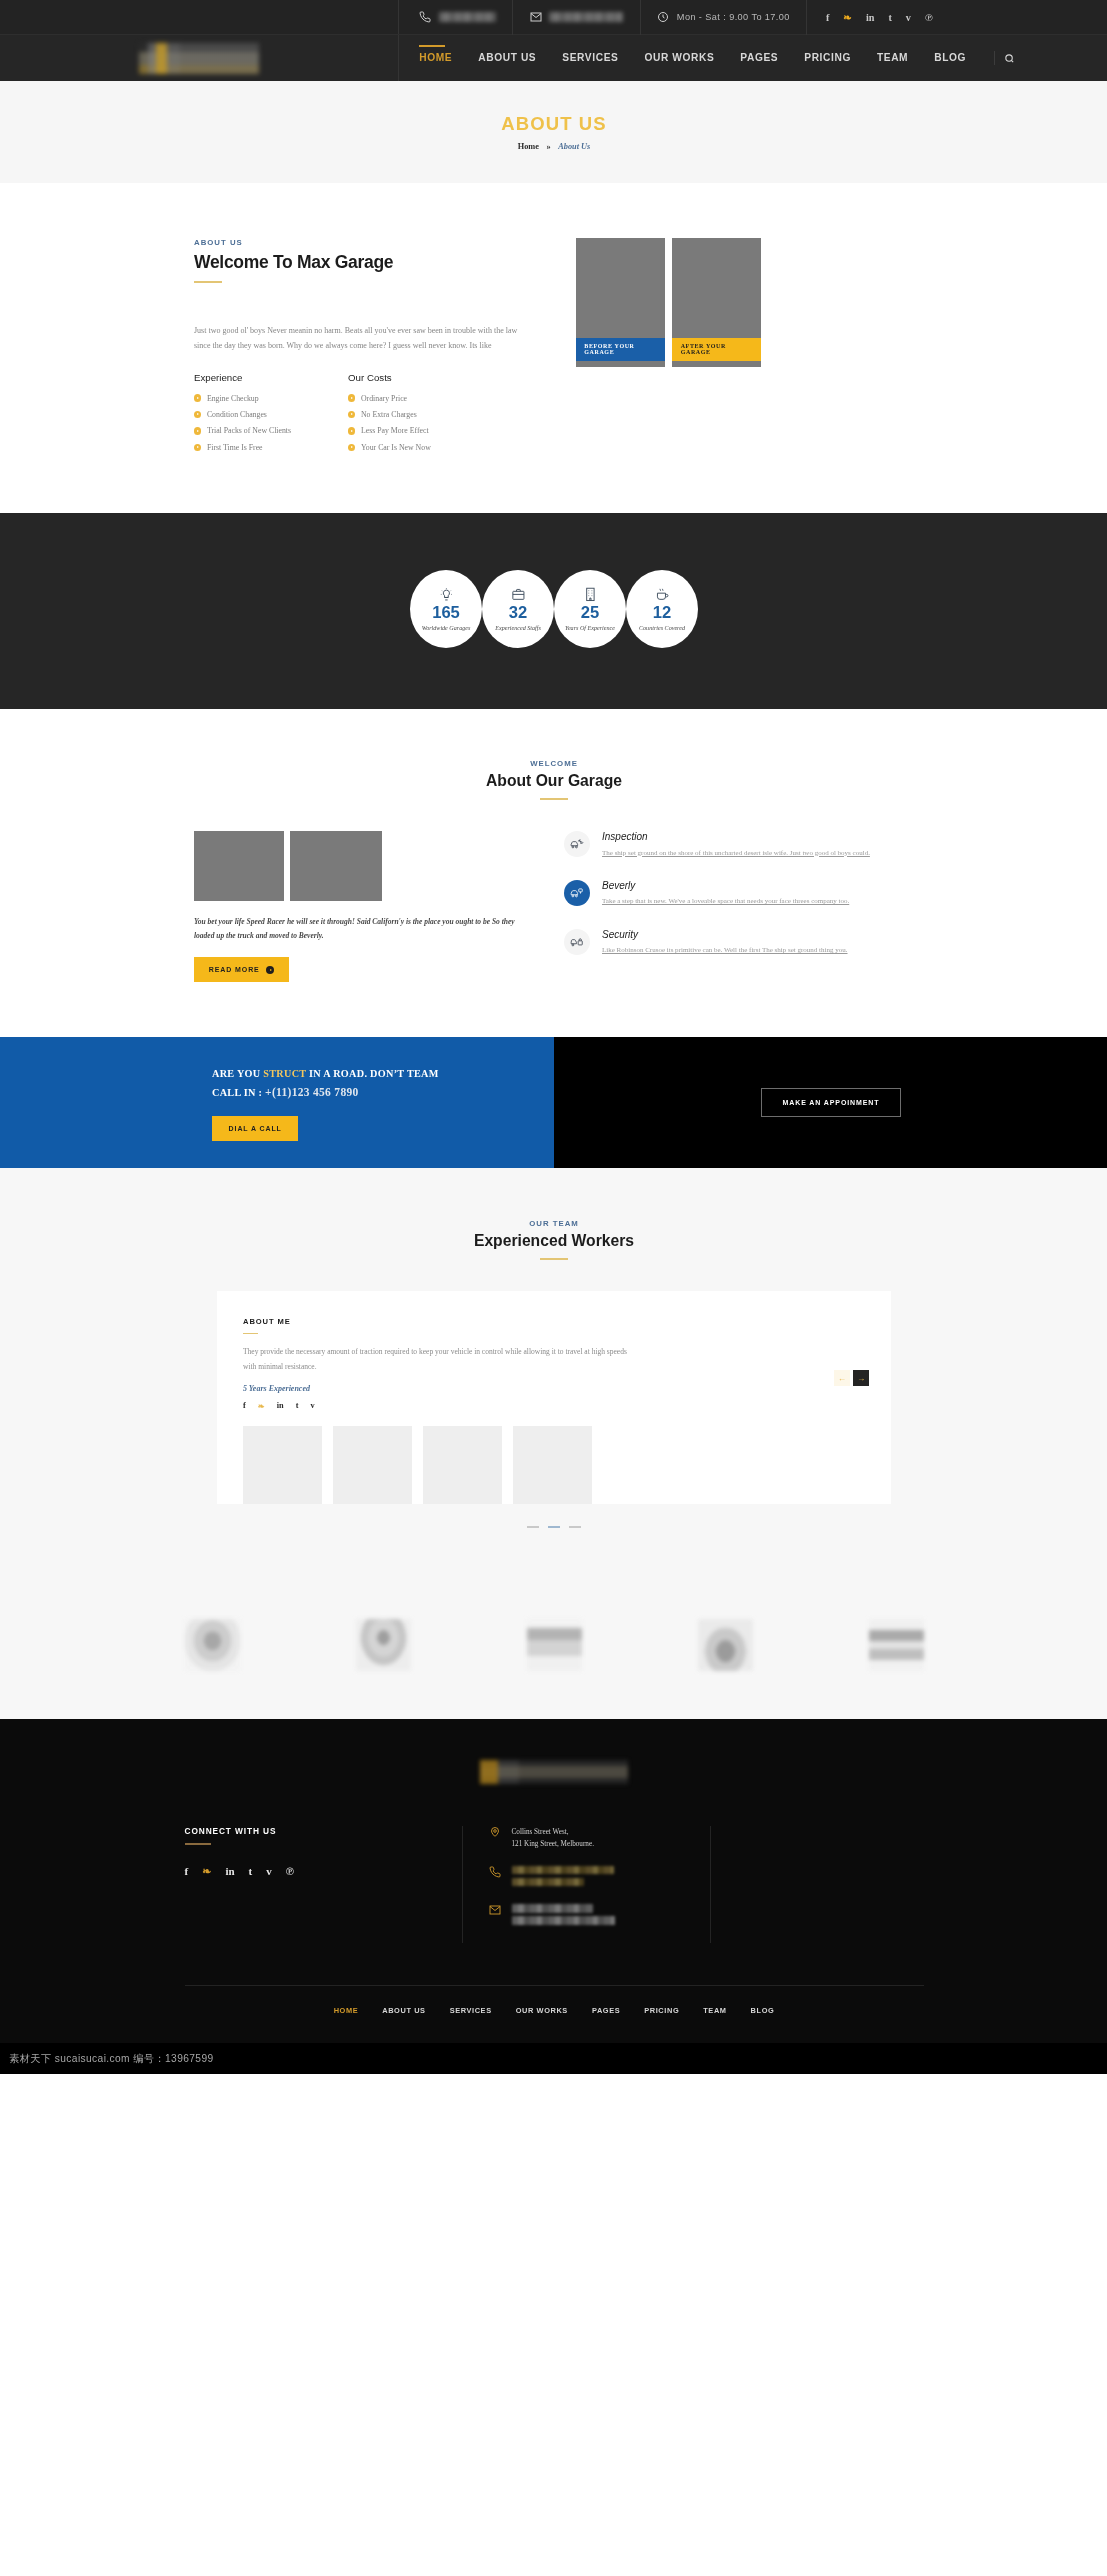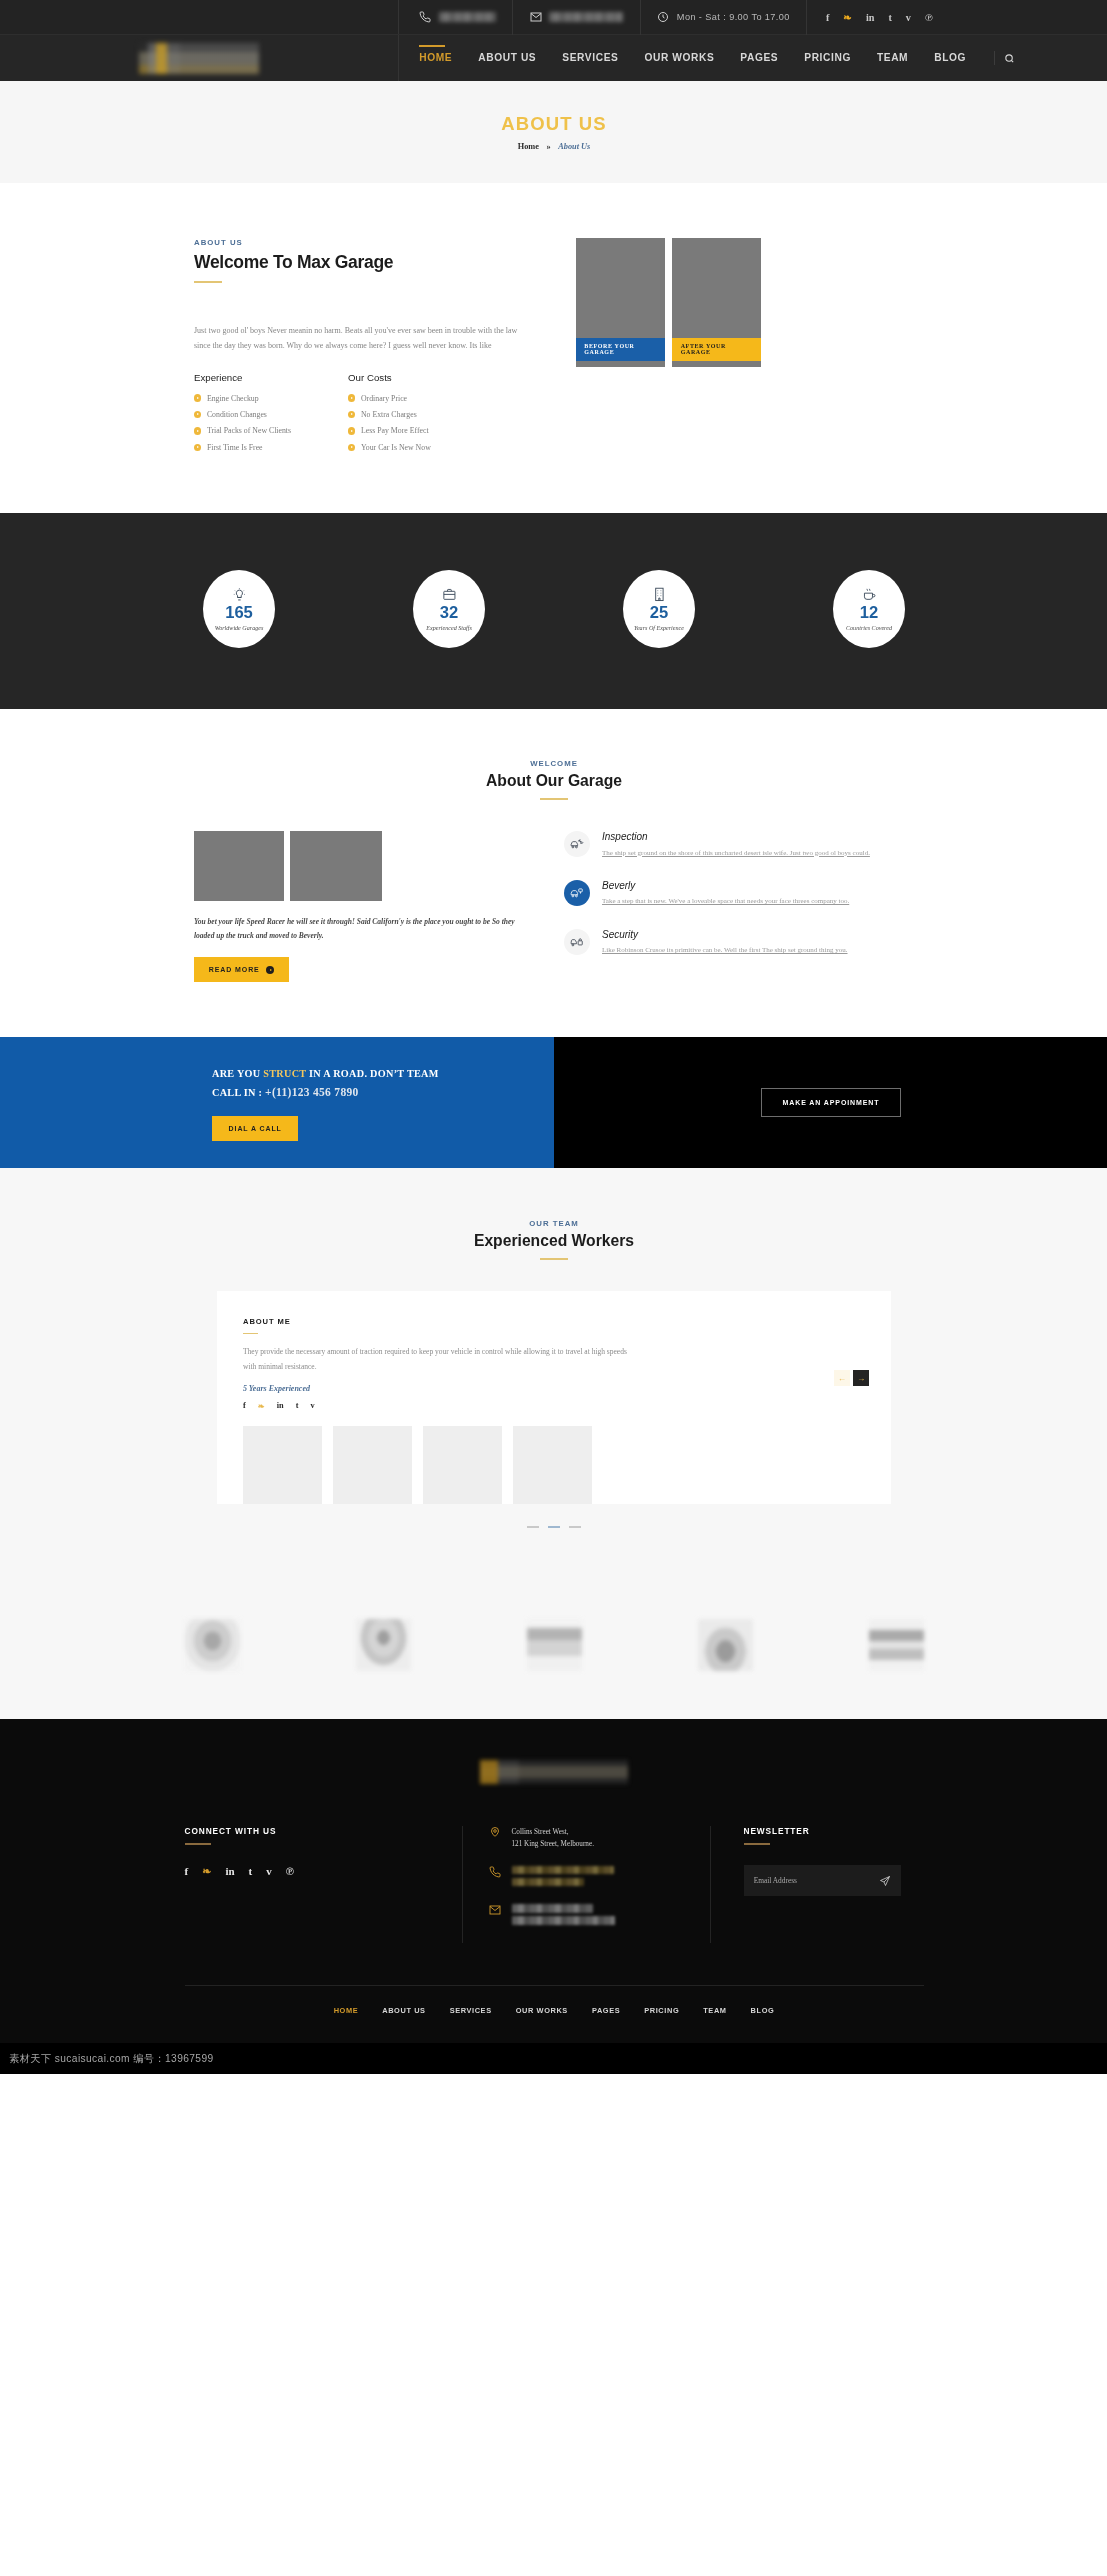--- a/index.html
+++ b/index.html
@@ -60,21 +60,21 @@
   .dotico { width:7.4px; height:7.4px; border-radius:50%; background:#efb83a; display:inline-flex; align-items:center; justify-content:center; flex:0 0 7.4px; }
   .dotico:after { content:""; width:0; height:0; border-left:2.8px solid #fff; border-top:1.8px solid transparent; border-bottom:1.8px solid transparent; margin-left:0.9px; }
   .about-right { display:flex; gap:7.4px; }
   .shot { width:89px; height:129px; background:#7a7a7a; position:relative; }
   .shot .tag { position:absolute; bottom:6.5px; font-size:6px; font-weight:bold; letter-spacing:0.6px; padding:5.5px 8.3px; font-family:"Liberation Serif", serif; }
   .shot.before .tag { left:0; background:#1a5fa8; color:#fff; }
   .shot.after .tag { right:0; background:#f5b81a; color:#1c1c1c; }
 
   
   .counters { background:#262626; padding:57px 0 61px; }
-  .counter-row { width:702px; margin:0 auto; display:flex; justify-content:space-between; }
+  .counter-row { width:702px; margin:0 auto; display:flex; justify-content:center; }
   .circle { width:72px; height:78px; border-radius:50%; background:#fff; display:flex; flex-direction:column; align-items:center; justify-content:center; }
   .circle .c-ico { color:#3b4a5a; margin-bottom:2.8px; }
   .circle .c-ico svg { width:14.8px; height:14.8px; display:block; }
   .circle .num { font-size:16.6px; color:#1e5f9e; font-weight:bold; line-height:1; }
   .circle .lbl { font-family:"Liberation Serif", serif; font-style:italic; font-size:6.1px; color:#4a4a4a; margin-top:3.7px; }
 
   
   .garage { background:#fff; padding:50px 8px 55px; }
   .sec-head { text-align:center; margin-bottom:31px; }
   .sec-head .eyebrow { display:block; }
@@ -541,33 +541,20 @@
               <rect x="2" y="4" width="20" height="16"></rect>
               <path d="M2 5l10 8 10-8"></path>
             </svg>
           </span>
         <span>
           <i class="f-blur-line g" style="width:81px"></i>
           <i class="f-blur-line g" style="width:103px"></i>
         </span>
       </div>
     </div>
-    <div class="f-c3">
-      <div class="f-h">NEWSLETTER</div>
-      <div class="f-ul"></div>
-      <div class="news-box">
-        <input type="text" placeholder="Email Address" style="">
-        <button class="news-btn">
-            <svg viewBox="0 0 24 24" fill="none" stroke="currentColor" stroke-width="1.5">
-              <path d="M21 3L3 11l7 3 3 7z"></path>
-              <path d="M21 3l-11 11"></path>
-            </svg>
-          </button>
-      </div>
-    </div>
   </div>
   <div class="f-div"></div>
   <div class="f-nav">
     <a href="#">HOME</a>
     <a href="#">ABOUT US</a>
     <a href="#">SERVICES</a>
     <a href="#">OUR WORKS</a>
     <a href="#">PAGES</a>
     <a href="#">PRICING</a>
     <a href="#">TEAM</a>

